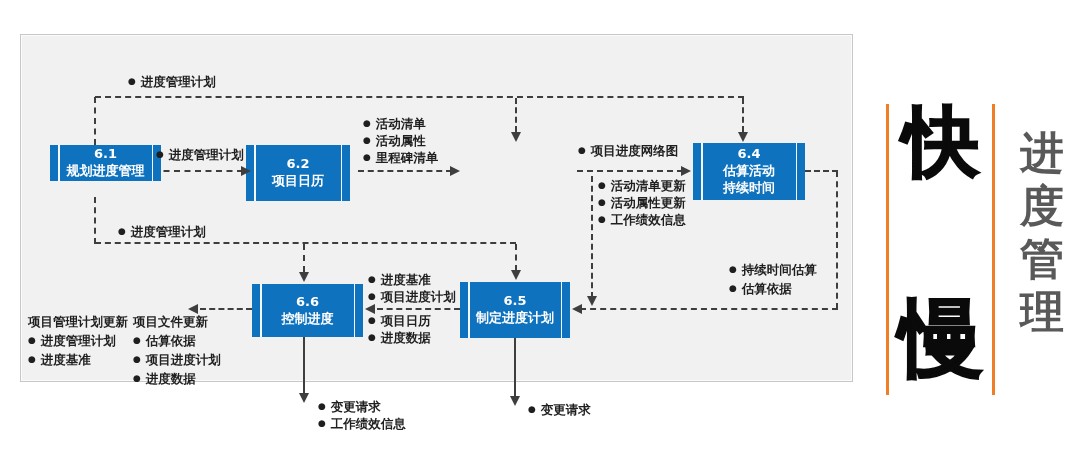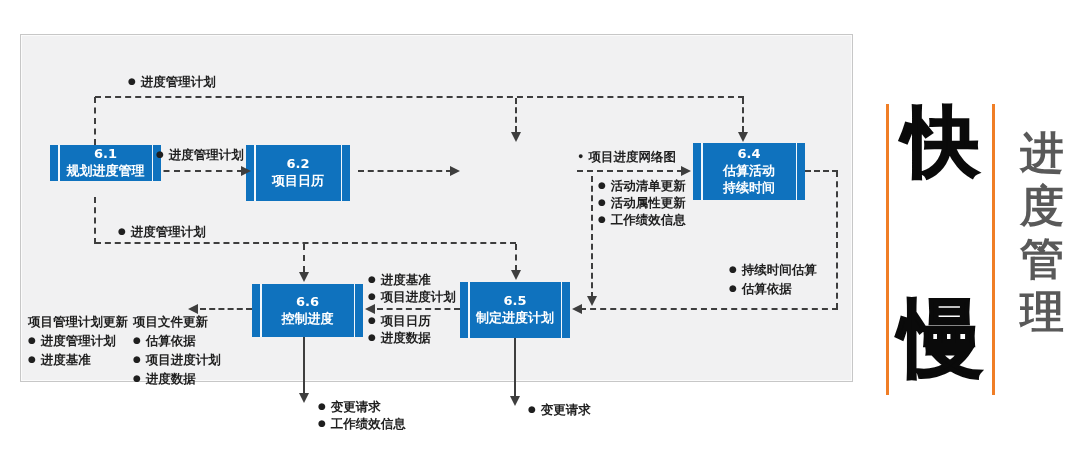--- a/index.html
+++ b/index.html
@@ -111,21 +111,26 @@
   <div class="ad" style="left:299px;top:393px;"></div>
   <div class="sv" style="left:514px;top:338px;height:59px;"></div>
   <div class="ad" style="left:510px;top:396px;"></div>
 
   <div class="lbl" style="left:128px;top:73px;">
     <div class="bl">进度管理计划</div>
   </div>
   <div class="lbl" style="left:156px;top:146px;">
     <div class="bl">进度管理计划</div>
   </div>
-  <div class="lbl" style="left:578px;top:148px;font-family:Liberation Serif, serif;">
+  <div class="lbl" style="left:363px;top:115px;">
+    <div class="bl">活动清单</div>
+    <div class="bl">活动属性</div>
+    <div class="bl">里程碑清单</div>
+  </div>
+  <div class="lbl" style="left:578px;top:142px;">
     <div class="bl">项目进度网络图</div>
   </div>
   <div class="lbl" style="left:598px;top:177px;">
     <div class="bl">活动清单更新</div>
     <div class="bl">活动属性更新</div>
     <div class="bl">工作绩效信息</div>
   </div>
   <div class="lbl" style="left:118px;top:223px;">
     <div class="bl">进度管理计划</div>
   </div>

